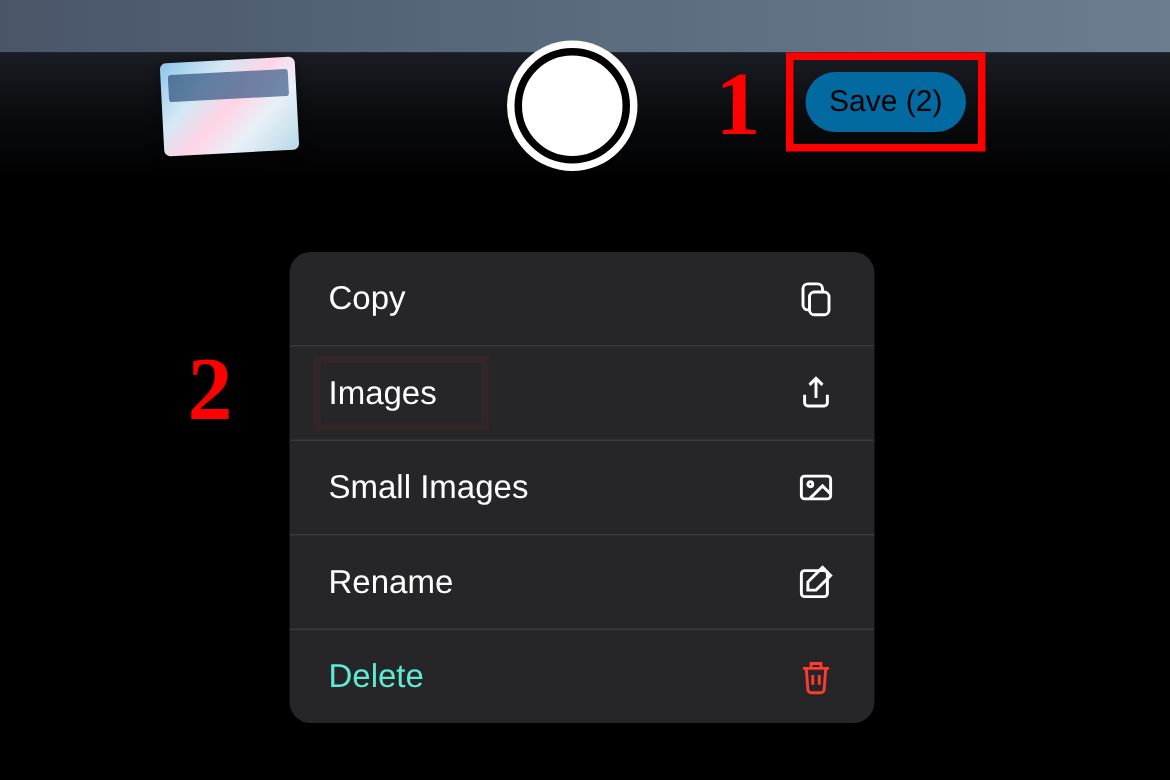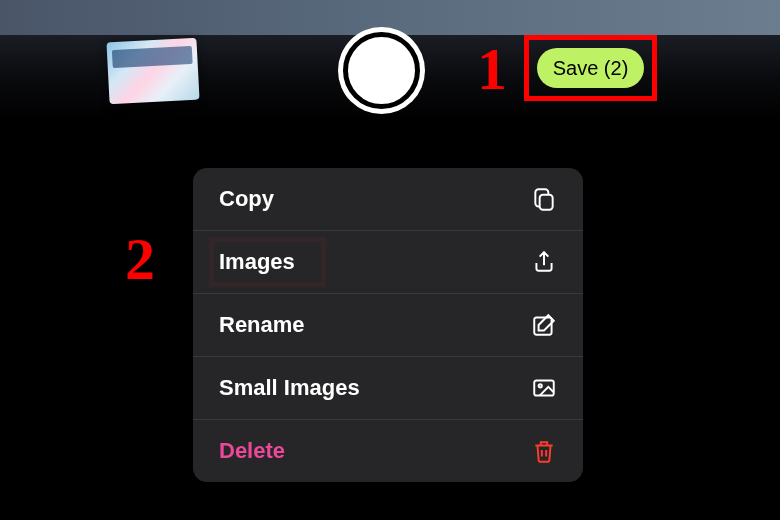--- a/index.html
+++ b/index.html
@@ -68,21 +68,21 @@
       box-shadow: 0 0 0 5px #fff;
     }
     
     
     .save-btn {
       position: absolute;
       top: 48px;
       left: 537px;
       width: 107px;
       height: 40px;
-      background: #bef264;
+      background: #0369a1;
       border-radius: 20px;
       display: flex;
       align-items: center;
       justify-content: center;
       font-size: 20px;
       font-weight: 500;
       color: #000;
       cursor: pointer;
     }
     
@@ -133,24 +133,24 @@
       display: flex;
       align-items: center;
       justify-content: space-between;
       padding: 18px 26px;
       border-bottom: 1px solid rgba(120, 120, 120, 0.25);
       cursor: pointer;
       font-size: 22px;
       color: #fff;
     }
     .menu-item:last-child { border-bottom: none; }
-    .menu-item.delete { color: #ec4899; }
+    .menu-item.delete { color: #5eead4; }
     .menu-item.delete .icon svg { stroke: #ff3b30; }
     
-    .menu-label { font-weight: 700; }
+    .menu-label { font-weight: 400; }
     
     .icon {
       width: 26px;
       height: 26px;
       display: flex;
       align-items: center;
       justify-content: center;
     }
     .icon svg {
       width: 100%;
@@ -196,40 +196,40 @@
     <span class="menu-label">Images</span>
     <span class="icon">
       <svg viewBox="0 0 24 24">
           <path d="M12 3v12M8 7l4-4 4 4"></path>
           <path d="M5 13v5a2 2 0 0 0 2 2h10a2 2 0 0 0 2-2v-5"></path>
         </svg>
     </span>
   </div>
 
   <div class="menu-item">
-    <span class="menu-label">Rename</span>
-    <span class="icon">
-      <svg viewBox="0 0 24 24">
-          <rect x="3" y="5" width="16" height="16" rx="2"></rect>
-          <path d="M16 3l5 5-9 9H7v-5l9-9z"></path>
-        </svg>
-    </span>
-  </div>
-
-  <div class="menu-item">
     <span class="menu-label">Small Images</span>
     <span class="icon">
       <svg viewBox="0 0 24 24">
           <rect x="3" y="5" width="18" height="14" rx="2"></rect>
           <circle cx="8.5" cy="10" r="1.5"></circle>
           <path d="M21 16l-5-5-8 8"></path>
         </svg>
     </span>
   </div>
 
+  <div class="menu-item">
+    <span class="menu-label">Rename</span>
+    <span class="icon">
+      <svg viewBox="0 0 24 24">
+          <rect x="3" y="5" width="16" height="16" rx="2"></rect>
+          <path d="M16 3l5 5-9 9H7v-5l9-9z"></path>
+        </svg>
+    </span>
+  </div>
+
   <div class="menu-item delete">
     <span class="menu-label">Delete</span>
     <span class="icon">
       <svg viewBox="0 0 24 24">
           <path d="M4 7h16M9 7V4h6v3M6 7l1 13a2 2 0 0 0 2 2h6a2 2 0 0 0 2-2l1-13M10 11v6M14 11v6"></path>
         </svg>
     </span>
   </div>
 
 </div>

